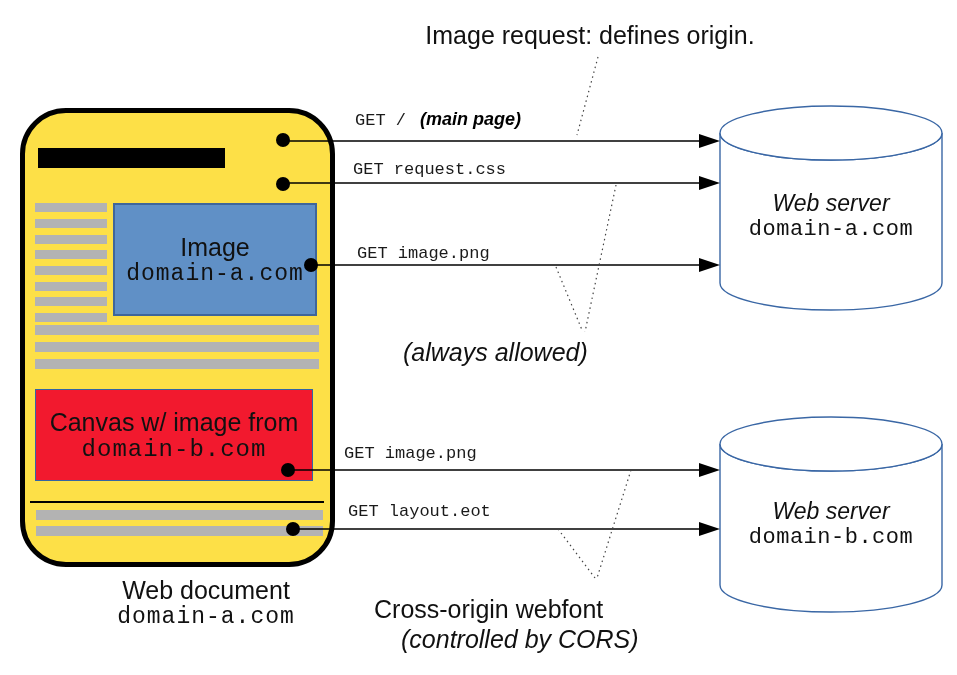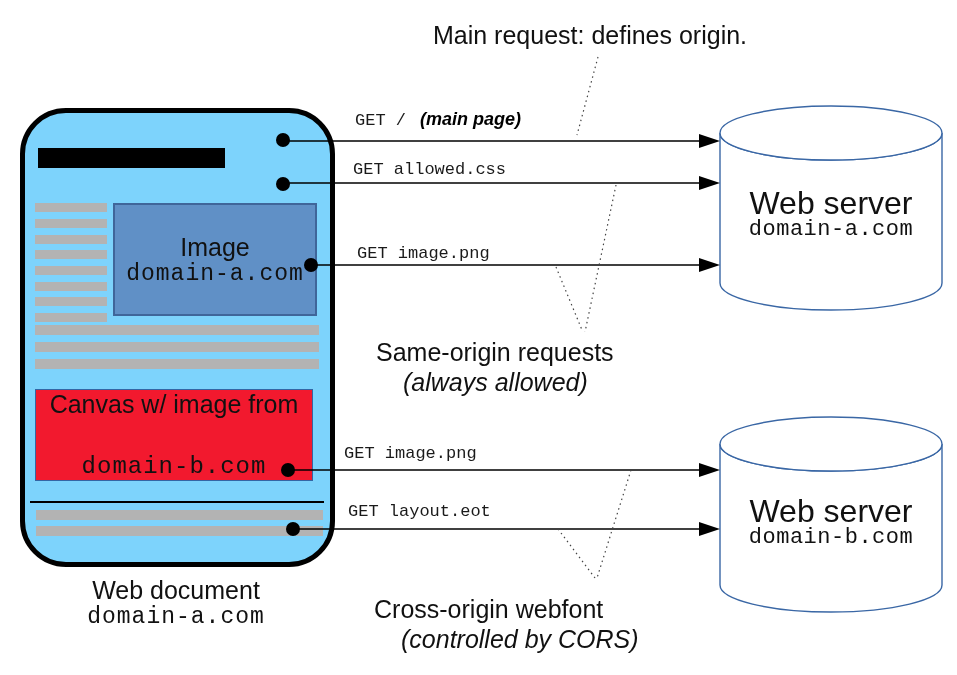--- a/index.html
+++ b/index.html
@@ -19,43 +19,43 @@
     font-family:"Liberation Sans",sans-serif;color:var(--text);
   }
   .abs{position:absolute;}
   .sans{font-family:"Liberation Sans",sans-serif;}
   .mono{font-family:"Liberation Mono","DejaVu Sans Mono",monospace;}
 
   
   #title{left:405px;top:22px;width:370px;text-align:center;font-size:25px;line-height:27px;}
 
   
-  #doc{left:20px;top:108px;width:315px;height:459px;background:#7dd3fc;
+  #doc{left:20px;top:108px;width:315px;height:459px;background:#fde047;
        border:5px solid #000;border-radius:46px;box-sizing:border-box;z-index:1;}
   #doc .inner{position:absolute;left:0;top:0;right:0;bottom:0;}
   .bar{position:absolute;background:var(--gray-bar);}
   #heading-bar{position:absolute;left:13px;top:35px;width:187px;height:20px;background:var(--heading-bar);}
   #image-box{position:absolute;left:88px;top:90px;width:204px;height:113px;
        background:var(--image-box-fill);border:2px solid var(--image-box-border);box-sizing:border-box;
        display:flex;flex-direction:column;align-items:center;justify-content:center;text-align:center;}
   #image-box .l1{font-size:25px;line-height:28px;}
   #image-box .l2{font-size:23px;line-height:26px;letter-spacing:1px;}
   #canvas-box{position:absolute;left:10px;top:276px;width:278px;height:92px;
        background:var(--canvas-box-fill);border:1.5px solid var(--canvas-box-border);box-sizing:border-box;
-       display:flex;flex-direction:column;align-items:center;justify-content:space-between;text-align:center;}
+       display:flex;flex-direction:column;align-items:center;justify-content:center;text-align:center;}
   #canvas-box .l1{font-size:25px;line-height:28px;}
   #canvas-box .l2{font-size:24px;line-height:27px;letter-spacing:1px;}
   #doc-divider{position:absolute;left:5px;top:388px;width:294px;border-top:2px solid #000;}
 
   
-  #doc-caption{left:51px;top:576px;width:250px;text-align:center;}
+  #doc-caption{left:81px;top:576px;width:250px;text-align:center;}
   #doc-caption .l1{font-size:25px;line-height:28px;}
   #doc-caption .l2{font-size:23px;line-height:27px;letter-spacing:1px;}
   .server-caption{width:210px;text-align:center;z-index:3;}
-  .server-caption .l1{font-size:32px;line-height:27px;}
+  .server-caption .l1{font-size:23px;line-height:27px;font-style:italic;}
   .server-caption .l2{font-size:22px;line-height:26px;letter-spacing:0.5px;}
   #server-a-caption{left:726px;top:190px;}
   #server-b-caption{left:726px;top:498px;}
 
   
   .req{font-size:17px;line-height:18px;color:#1a1a1a;z-index:3;white-space:nowrap;}
   .req .note{font-family:"Liberation Sans",sans-serif;font-style:italic;font-weight:600;font-size:18px;margin-left:14px;color:#000;}
   #req1{left:355px;top:110px;}
   #req2{left:353px;top:161px;}
   #req3{left:357px;top:245px;}
@@ -74,21 +74,21 @@
   .arrow-line{stroke:var(--arrow);stroke-width:1.6;}
   .arrow-head{fill:var(--arrow);}
   .origin-dot{fill:#000;}
   .dotted{stroke:#444;stroke-width:1.2;fill:none;stroke-dasharray:1.5 3.5;}
 </style>
 </head>
 <body>
 
 <div id="stage">
 
-  <div id="title" class="abs sans">Main request: defines origin.</div>
+  <div id="title" class="abs sans">Image request: defines origin.</div>
 
   <div id="doc" class="abs">
     <div class="inner">
       <div id="heading-bar"></div>
 
       <div class="bar" style="left:10px;top:90px;width:72px;height:9px"></div>
       <div class="bar" style="left:10px;top:106px;width:72px;height:9px"></div>
       <div class="bar" style="left:10px;top:122px;width:72px;height:9px"></div>
       <div class="bar" style="left:10px;top:137px;width:72px;height:9px"></div>
       <div class="bar" style="left:10px;top:153px;width:72px;height:9px"></div>
@@ -162,27 +162,26 @@
     <line class="dotted" x1="598" y1="57" x2="577" y2="135"></line>
     <line class="dotted" x1="616" y1="185" x2="585" y2="332"></line>
     <line class="dotted" x1="556" y1="267" x2="582" y2="330"></line>
     <line class="dotted" x1="631" y1="470" x2="597" y2="578"></line>
     <line class="dotted" x1="558" y1="529" x2="595" y2="578"></line>
   </svg>
 
   <div id="req1" class="abs req mono">
     <span>GET /</span><span class="note">(main page)</span>
   </div>
-  <div id="req2" class="abs req mono">GET allowed.css</div>
+  <div id="req2" class="abs req mono">GET request.css</div>
   <div id="req3" class="abs req mono">GET image.png</div>
   <div id="req4" class="abs req mono">GET image.png</div>
   <div id="req5" class="abs req mono">GET layout.eot</div>
 
   <div id="same-origin-label" class="abs group-label">
-    <div class="l1">Same-origin requests</div>
     <div class="l2">(always allowed)</div>
   </div>
   <div id="cross-origin-label" class="abs group-label">
     <div class="l1">Cross-origin webfont</div>
     <div class="l2">(controlled by CORS)</div>
   </div>
 
   <div id="server-a-caption" class="abs server-caption">
     <div class="l1 sans">Web server</div>
     <div class="l2 mono">domain-a.com</div>

